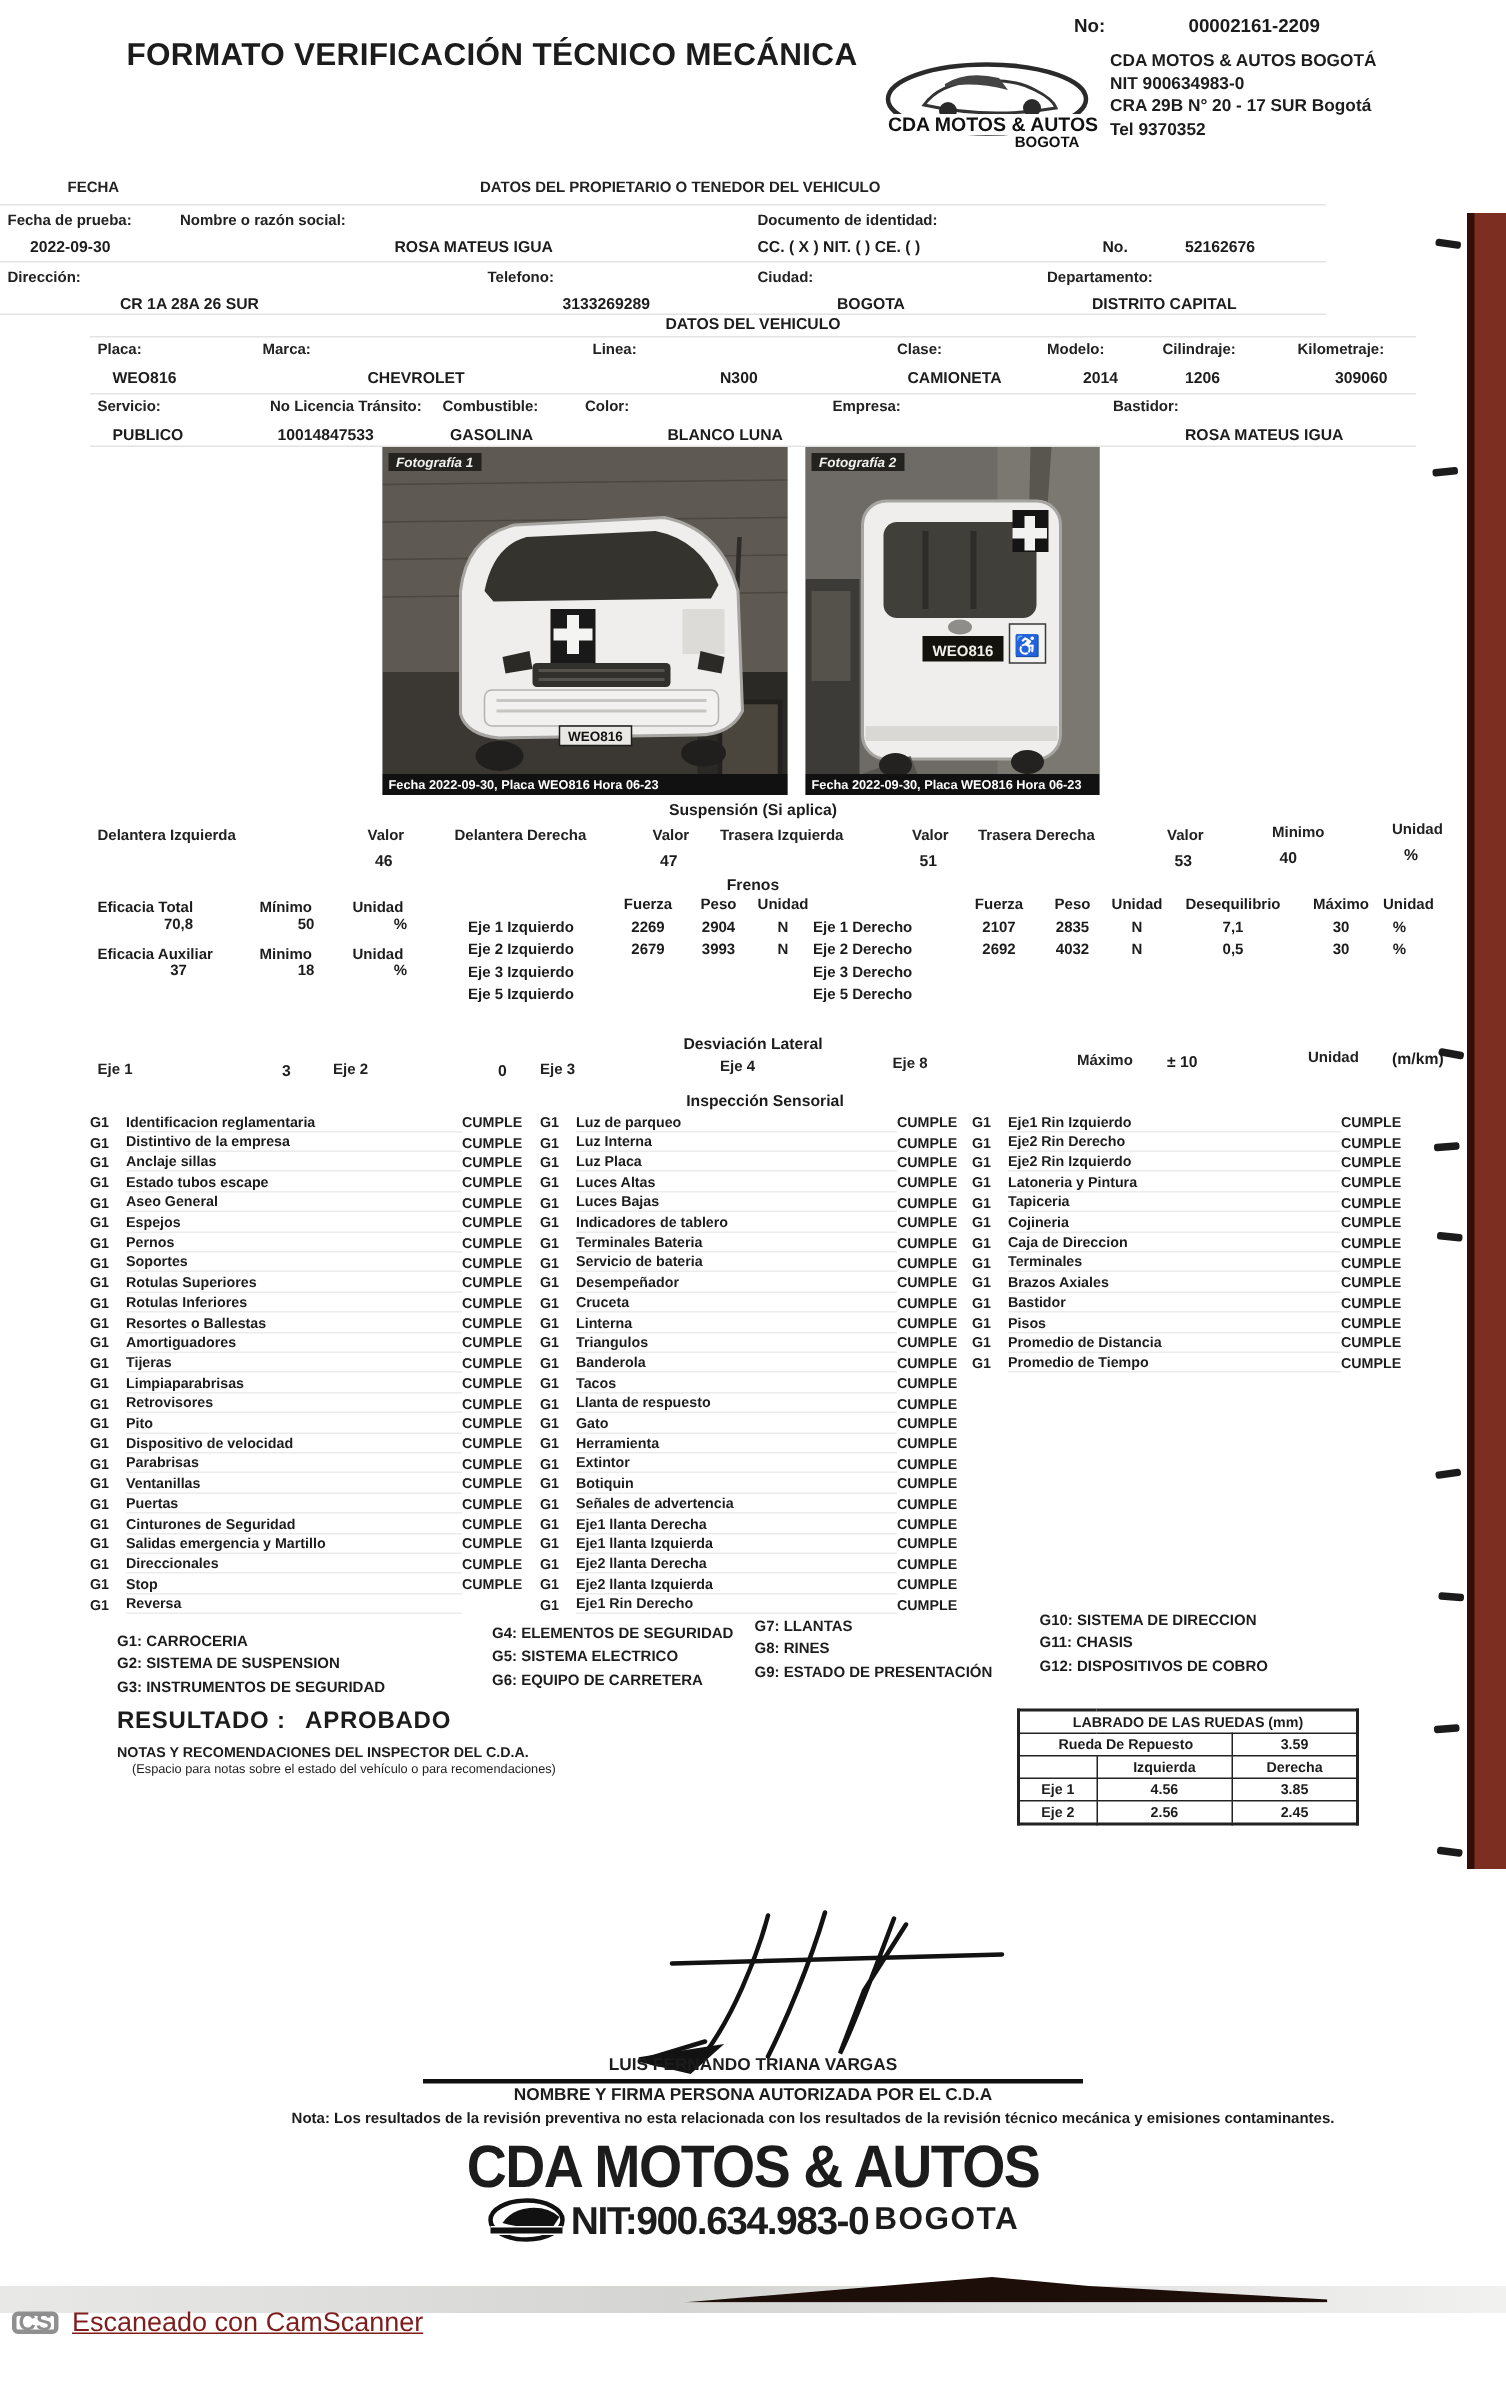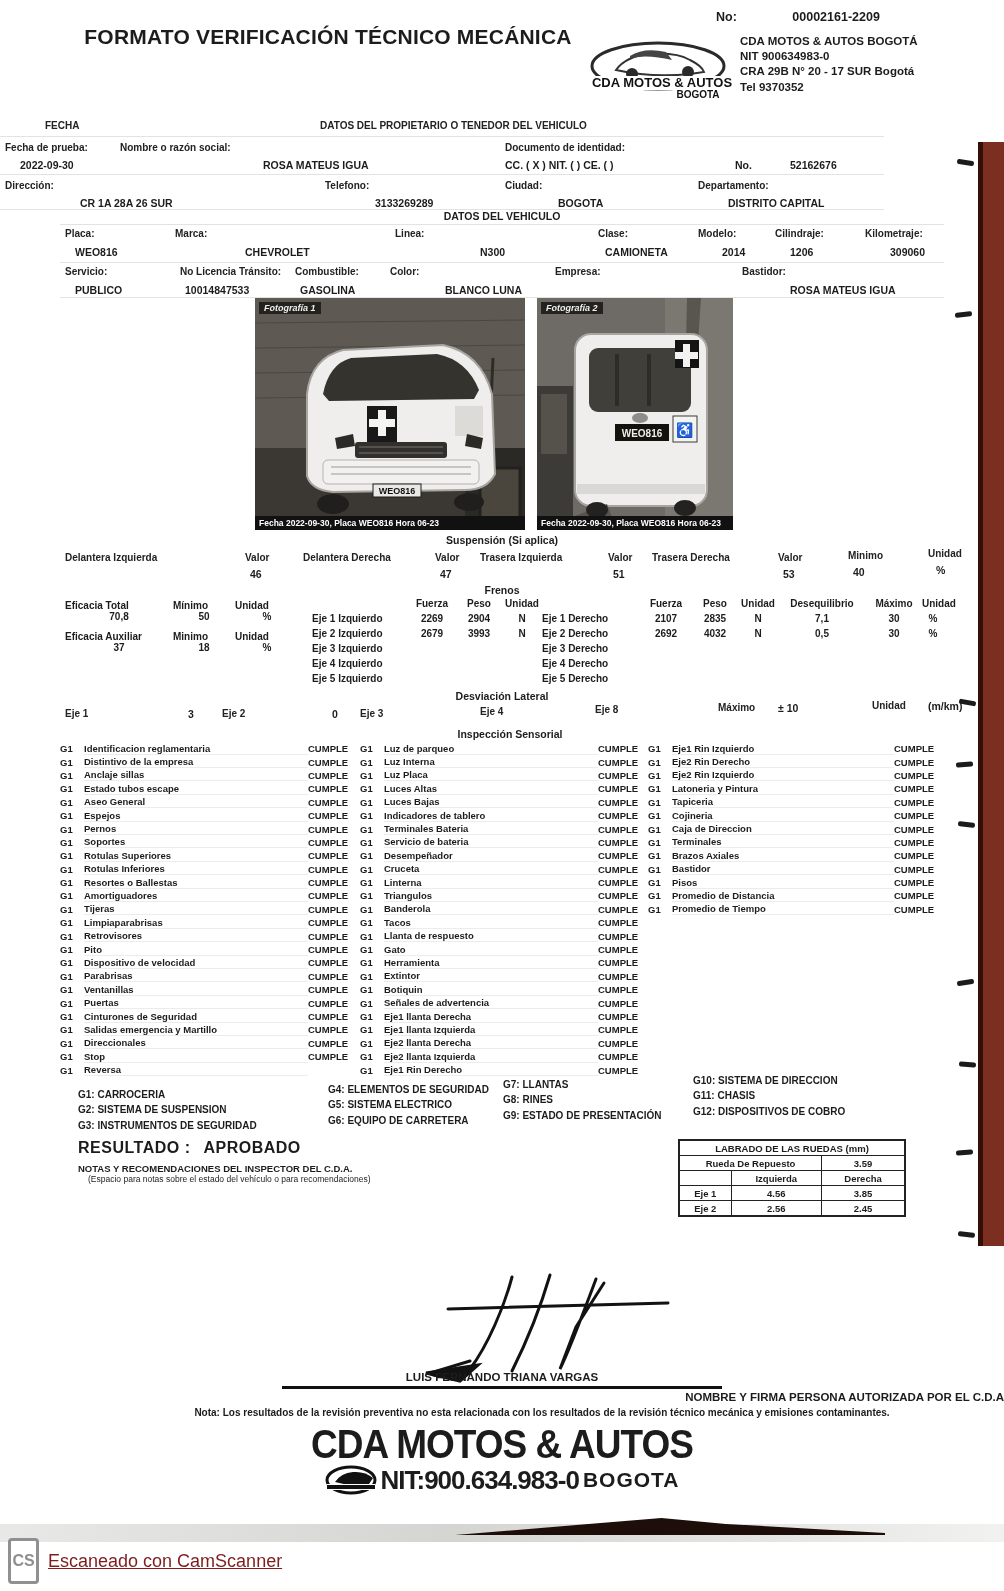--- a/index.html
+++ b/index.html
@@ -75,37 +75,37 @@
   .notas-title { font-size:9.5px; font-weight:bold; margin-top:6px; }
   .notas-sub { font-size:8.5px; margin-left:10px; }
   .labrado { width:228px; margin-right:44px; border:2px solid #222; border-collapse:collapse; font-size:9.5px; }
   .labrado td { border:1px solid #222; font-weight:bold; text-align:center; padding:1.5px 2px; }
 
   
   .firma { margin-top:52px; text-align:center; position:relative; height:190px; }
   .sig-svg { display:block; margin:0 auto; margin-left:400px; }
   .sig-name { font-size:11.5px; font-weight:bold; margin-top:-16px; }
   .sig-rule { width:440px; height:3px; background:#111; margin:3px auto 2px auto; }
-  .sig-caption { font-size:11.5px; font-weight:bold;text-align:right; }
+  .sig-caption { font-size:11.5px; font-weight:bold; }
   .nota-line { font-size:10px; font-weight:bold; margin:4px 0 0 80px; }
 
   
   .cda-footer { text-align:center; margin-top:6px; }
   .cda-line1 { font-size:37px; font-weight:bold; letter-spacing:-1px; transform:scaleY(1.08); }
   .cda-line2 { display:flex; justify-content:center; align-items:center; gap:4px; margin-top:-2px; }
   .cda-nit { font-size:26px; font-weight:bold; letter-spacing:-1px; }
   .cda-city { font-size:21px; font-weight:bold; letter-spacing:1px; }
 
   
   .scan-shadow { position:absolute; left:0; right:0; top:1524px; height:18px;
     background:linear-gradient(90deg, rgba(190,190,185,.35), rgba(170,170,165,.5) 45%, rgba(200,200,195,.25)); }
   .page-edge { position:absolute; left:455px; top:1518px; width:430px; height:17px; background:#1e0e0a;
     clip-path:polygon(0 100%, 48% 0, 63% 35%, 100% 88%, 100% 100%); }
   .cs-row { position:absolute; left:8px; top:1538px; display:flex; align-items:center; gap:9px; }
-  .cs-badge { width:31px; height:46px; border:3px solid #909090; border-radius:4px; color:#8e8e8e;
+  .cs-badge { width:31px; height:15px; border:3px solid #909090; border-radius:4px; color:#8e8e8e;
     font-size:16px; font-weight:bold; display:flex; align-items:center; justify-content:center; background:#fff; }
   .cs-text { color:#7f1d1d; font-size:18px;text-decoration:underline; }
 
   
   .red-band { position:absolute; right:0; top:142px; width:26px; height:1104px;
     background:#7c2e20; border-left:5px solid #330f08; }
   .edge-mark { position:absolute; width:17px; height:5px; background:#1b1b1b; border-radius:2px; }
 </style>
 </head>
 <body>
@@ -359,33 +359,20 @@
           <span></span>
           <span>Eje 3 Derecho</span>
           <span></span>
           <span></span>
           <span></span>
           <span></span>
           <span></span>
           <span></span>
         </div>
 
-        <div class="fr-grid fr-row">
-          <span>Eje 4 Izquierdo</span>
-          <span></span>
-          <span></span>
-          <span></span>
-          <span>Eje 4 Derecho</span>
-          <span></span>
-          <span></span>
-          <span></span>
-          <span></span>
-          <span></span>
-          <span></span>
-        </div>
 
         <div class="fr-grid fr-row">
           <span>Eje 5 Izquierdo</span>
           <span></span>
           <span></span>
           <span></span>
           <span>Eje 5 Derecho</span>
           <span></span>
           <span></span>
           <span></span>

